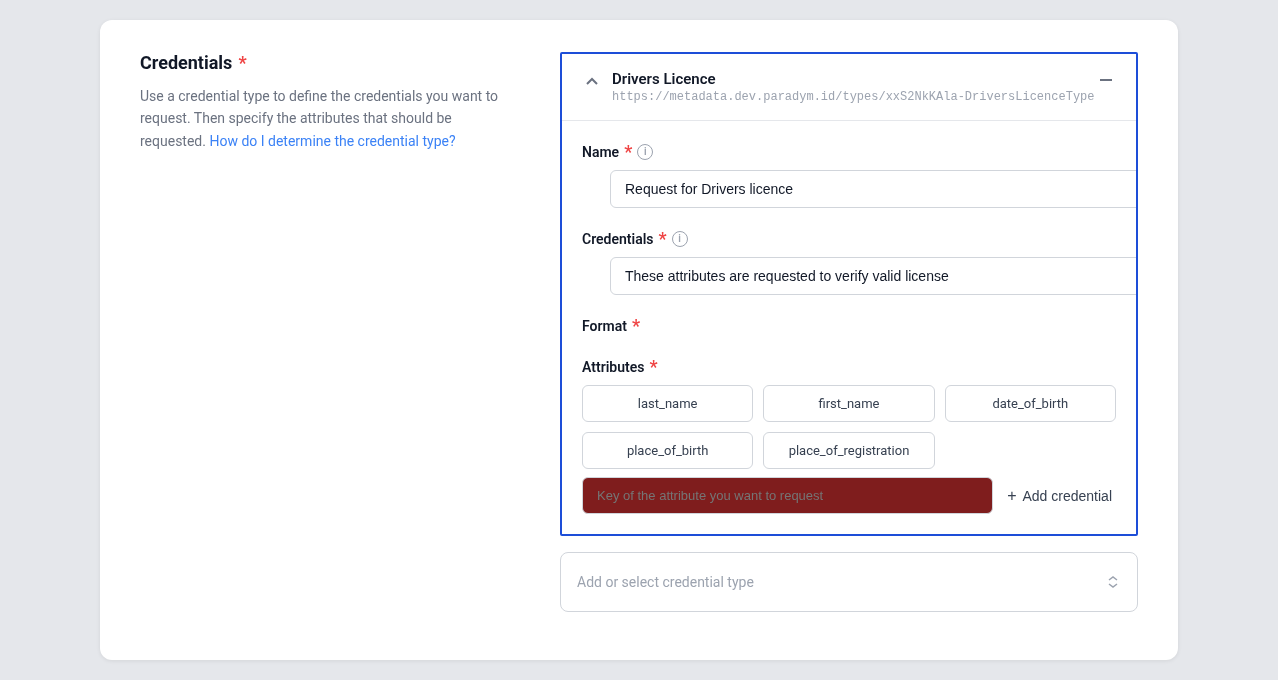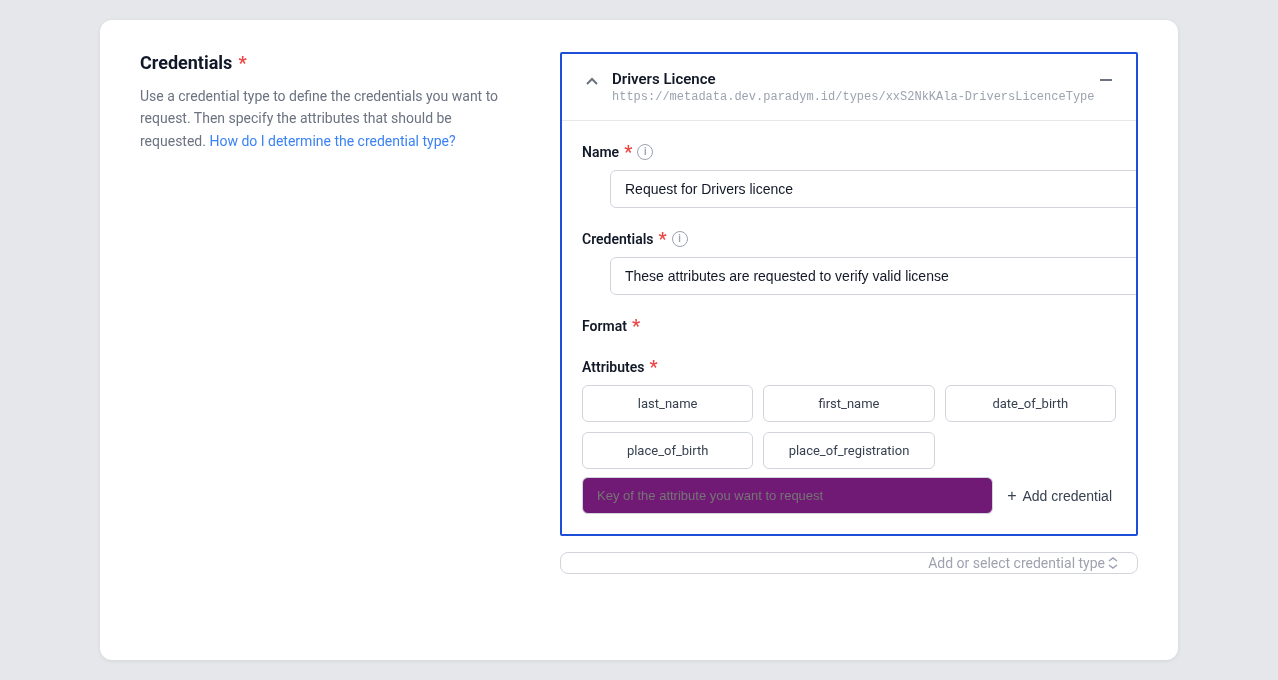--- a/index.html
+++ b/index.html
@@ -198,21 +198,21 @@
     }
 
     .attribute-input {
       flex: 1;
       border: 1px solid #d1d5db;
       border-radius: 6px;
       padding: 10px 14px;
       font-size: 13px;
       color: #9ca3af;
       outline: none;
-      background: #701a75;
+      background: #7f1d1d;
     }
 
     .add-attribute-button {
       display: flex;
       align-items: center;
       gap: 6px;
       font-size: 14px;
       font-weight: 500;
       color: #374151;
       cursor: pointer;
@@ -223,24 +223,24 @@
     }
 
     .plus-icon {
       font-size: 16px;
       color: #374151;
     }
 
     .add-credential-selector {
       border: 1px solid #d1d5db;
       border-radius: 8px;
-      padding: 2px 16px;
-      display: flex;
-      align-items: center;
-      justify-content: flex-end;
+      padding: 21px 16px;
+      display: flex;
+      align-items: center;
+      justify-content: space-between;
       cursor: pointer;
       background: #fff;
     }
 
     .add-credential-placeholder {
       font-size: 14px;
       color: #9ca3af;
     }
 
     .selector-arrows {

